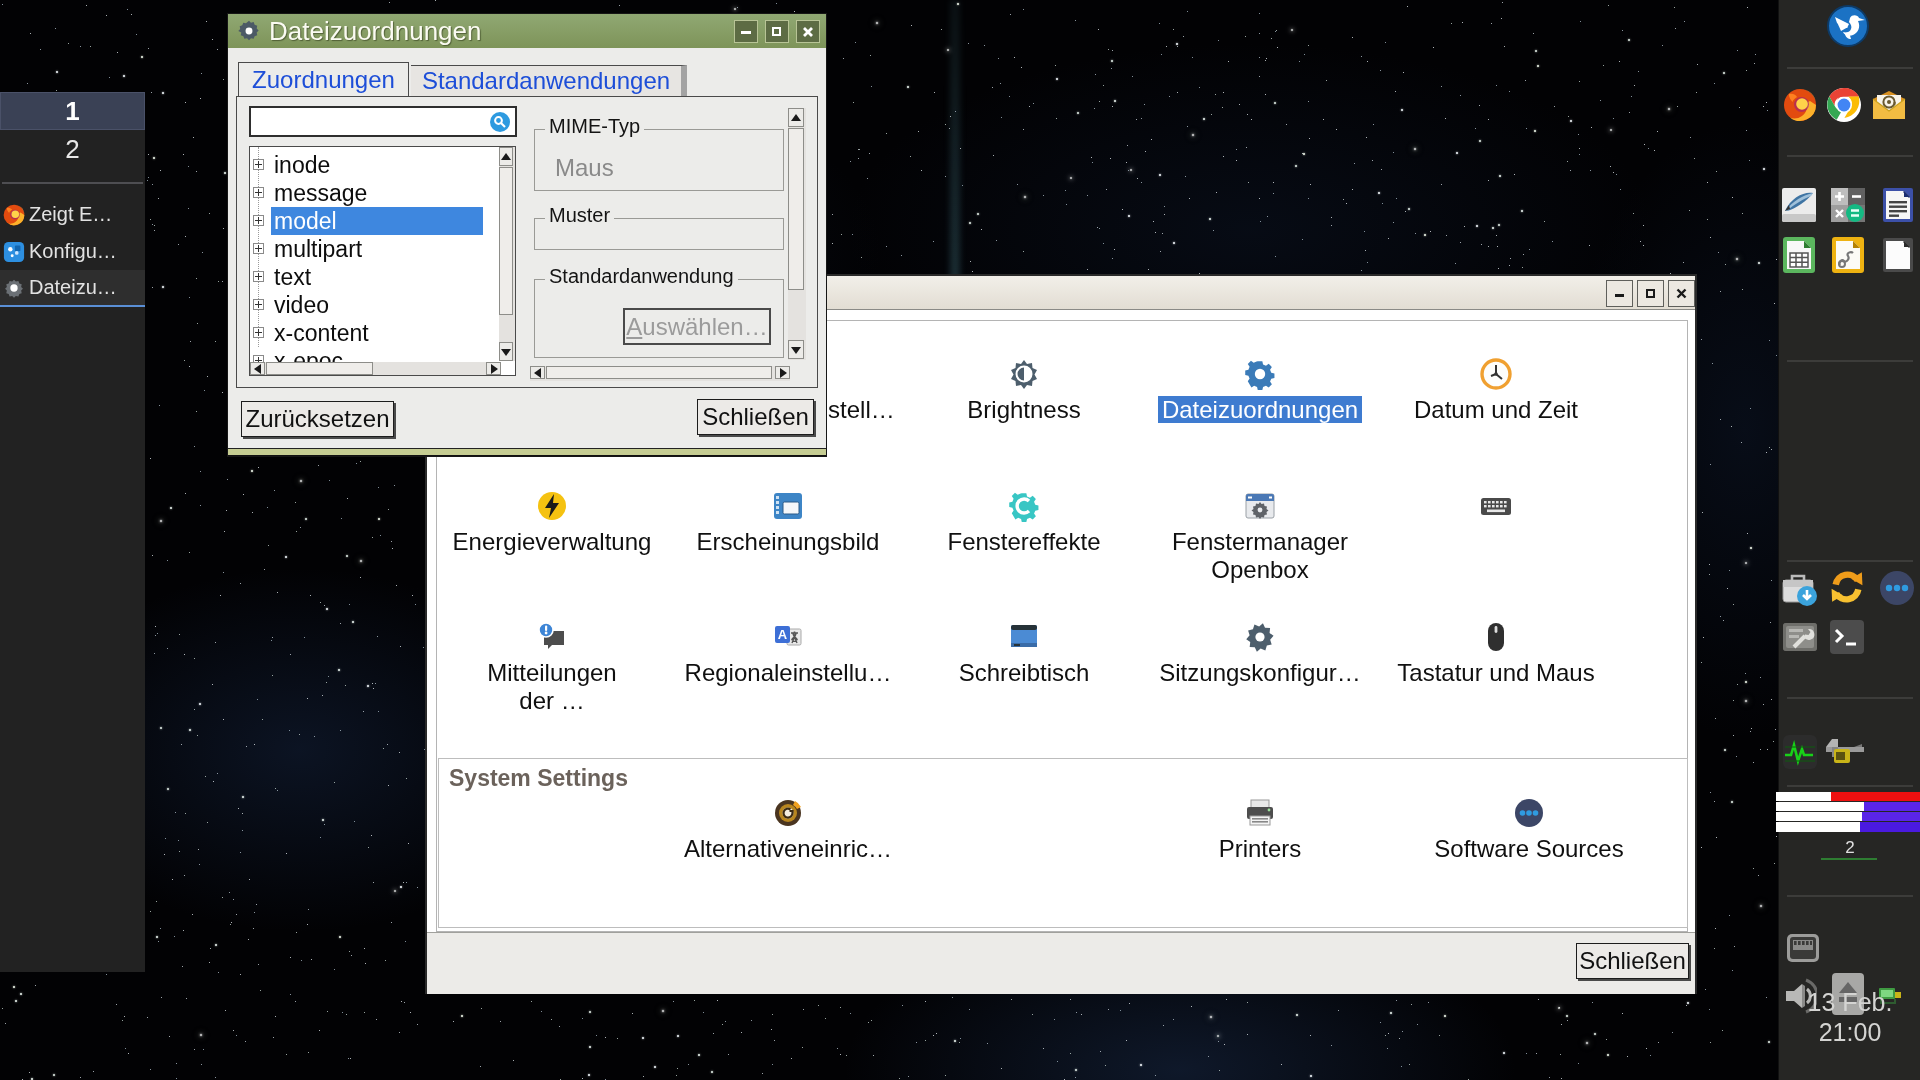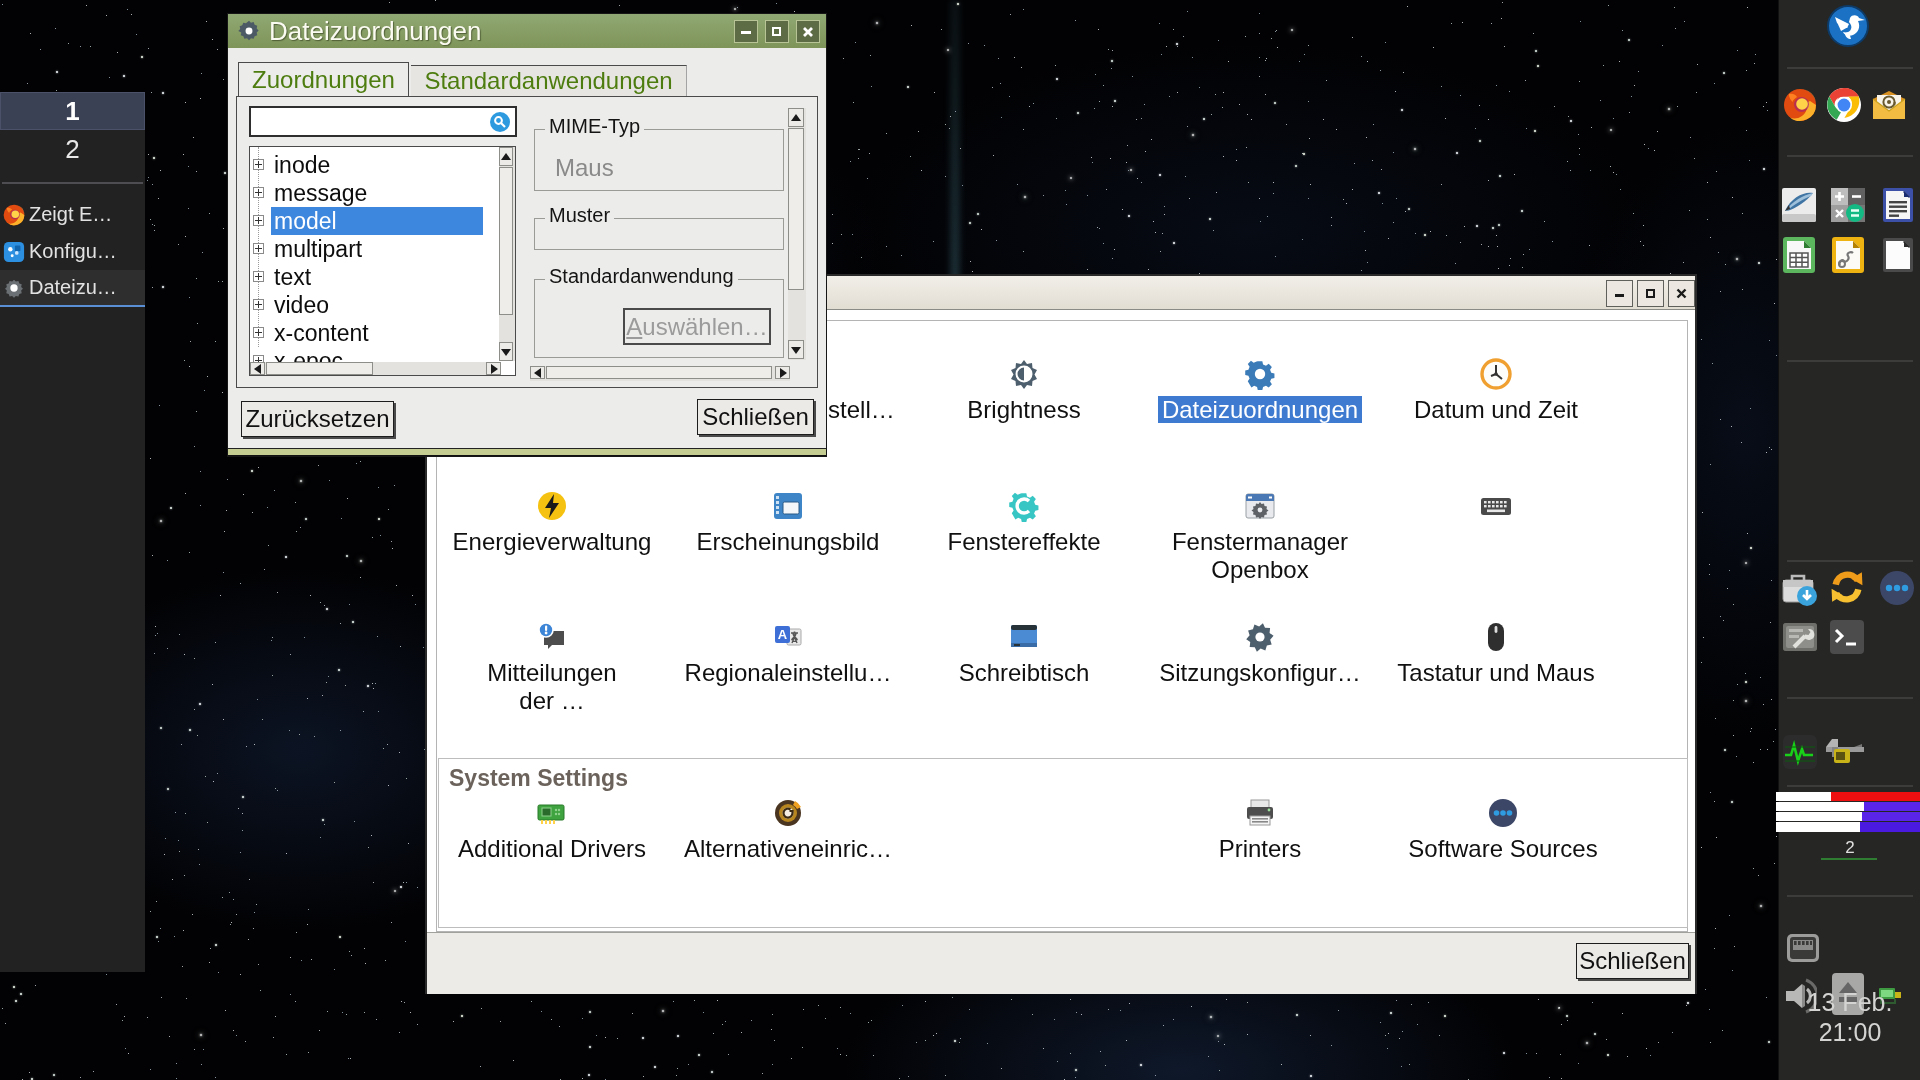--- a/index.html
+++ b/index.html
@@ -44,21 +44,21 @@
 #sysframe h3{position:absolute;left:10px;top:6px;font-size:23px;color:#6b625b}
 .tkbtn{position:absolute;background:#eceae7;border:1px solid #1c1c1c;box-shadow:2px 2px 0 rgba(20,20,20,.75);font-size:24px;color:#111;text-align:center}
 
 
 #dlg{position:absolute;left:227px;top:13px;width:600px;height:444px;background:#ececea;border:1px solid #161616}
 #dlg .dtbar{position:absolute;left:0;top:0;width:100%;height:34px;background:linear-gradient(180deg,#90a873,#7e9459);display:flex;align-items:center}
 #dlg .dtitle{color:#fbfbf2;font-size:26px;margin-left:7px;text-shadow:1px 1px 1px rgba(40,50,20,.55)}
 .gbtn{position:absolute;top:6px;width:24px;height:23px;background:#5d6c44;border:1px solid #b8c496;color:#fff;text-align:center}
 #dlg .body{position:absolute;left:0;top:34px;width:598px;height:400px;background:#ececea}
 #dlg .oliv{position:absolute;left:0;top:434px;width:598px;height:8px;background:#c6cd93;border-top:1px solid #222;border-bottom:1px solid #111}
-.tab{position:absolute;font-size:24px;color:#4d7c0f;text-align:center}
+.tab{position:absolute;font-size:24px;color:#1d4ed8;text-align:center}
 .gframe{position:absolute;border:1px solid #9a9a96}
 .glabel{position:absolute;font-size:20px;color:#141414;background:#ececea;padding:0 4px}
 .tkscroll{position:absolute;background:#e4e2df}
 .arrowbox{position:absolute;background:#ecebe8;border:1px solid #8d8d89;display:flex;align-items:center;justify-content:center}
 .thumb{position:absolute;background:#efedea;border:1px solid #8d8d89}
 </style></head>
 <body>
 <div id="bg"></div>
 <div id="beam"></div>
 <div class="star1"></div>
@@ -429,40 +429,20 @@
       </svg>
       <div>Sitzungskonfigur…</div>
     </div>
  <div class="item" style="left:951px;top:345px">
       <svg class="ic" viewBox="0 0 32 32">
         <rect x="8" y="2" width="16" height="28" rx="8" fill="#2f2f2f"></rect>
         <rect x="14.6" y="5" width="2.8" height="7" rx="1.4" fill="#ddd"></rect>
       </svg>
       <div>Tastatur und Maus</div>
     </div>
- <div class="item" style="left:7px;top:521px">
-      <svg class="ic" viewBox="0 0 32 32">
-        <rect x="2" y="8" width="26" height="15" rx="1.5" fill="#3fa43f"></rect>
-        <rect x="2" y="8" width="26" height="15" rx="1.5" fill="none" stroke="#2a7a2a"></rect>
-        <g fill="#ffd24a">
-          <rect x="5" y="23" width="2" height="4"></rect>
-          <rect x="9" y="23" width="2" height="4"></rect>
-          <rect x="13" y="23" width="2" height="4"></rect>
-          <rect x="17" y="23" width="2" height="4"></rect>
-        </g>
-        <rect x="6" y="11" width="9" height="8" fill="#2a6a2a" stroke="#8fd18f"></rect>
-        <g fill="#8fd18f">
-          <circle cx="20" cy="13" r="1.2"></circle>
-          <circle cx="23" cy="13" r="1.2"></circle>
-          <circle cx="20" cy="17" r="1.2"></circle>
-          <circle cx="23" cy="17" r="1.2"></circle>
-        </g>
-      </svg>
-      <div>Additional Drivers</div>
-    </div>
  <div class="item" style="left:243px;top:521px">
       <svg class="ic" viewBox="0 0 32 32">
         <circle cx="16" cy="16" r="13" fill="#4a3520"></circle>
         <circle cx="16" cy="16" r="9" fill="#b8861f"></circle>
         <circle cx="16" cy="16" r="5.5" fill="#f4ede0"></circle>
         <path d="M20.5 16a4.5 4.5 0 1 1-2-3.7" fill="none" stroke="#3a2a14" stroke-width="2.2"></path>
         <path d="M20.5 16v-2h-3" fill="none" stroke="#3a2a14" stroke-width="2.2"></path>
         <path d="M29 10a13 13 0 0 0-6-6l-2 4a9 9 0 0 1 4 4z" fill="#f0a01f"></path>
       </svg>
       <div>Alternativeneinric…</div>
@@ -473,21 +453,21 @@
         <rect x="3" y="10" width="26" height="12" rx="2" fill="#4d4d4d"></rect>
         <rect x="6" y="19" width="20" height="9" fill="#f4f4f4" stroke="#999"></rect>
         <g fill="#888">
           <rect x="8" y="21" width="16" height="1.6"></rect>
           <rect x="8" y="24" width="16" height="1.6"></rect>
         </g>
         <circle cx="25" cy="13" r="1.4" fill="#9ae09a"></circle>
       </svg>
       <div>Printers</div>
     </div>
- <div class="item" style="left:958px;top:521px">
+ <div class="item" style="left:984px;top:521px">
       <svg class="ic" viewBox="0 0 32 32">
         <circle cx="16" cy="16" r="14" fill="#3c4666"></circle>
         <circle cx="9.5" cy="16" r="2.8" fill="#2f9be0"></circle>
         <circle cx="16" cy="16" r="2.8" fill="#2f9be0"></circle>
         <circle cx="22.5" cy="16" r="2.8" fill="#2f9be0"></circle>
       </svg>
       <div>Software Sources</div>
     </div>
  <div id="sysframe">
       <h3>System Settings</h3>
@@ -514,21 +494,21 @@
           <path d="M2 2l8 8M10 2l-8 8" stroke="#fff" stroke-width="2.8"></path>
         </svg>
       </div>
  </div>
 
  <div class="body">
 
   <div style="position:absolute;left:8px;top:48px;width:582px;height:292px;border:1px solid #4a4a4a;background:#ececea"></div>
 
   <div class="tab" style="left:10px;top:14px;width:171px;height:34px;border:1px solid #4a4a4a;border-bottom:none;background:#ececea;line-height:34px;z-index:2">Zuordnungen</div>
-  <div class="tab" style="left:183px;top:17px;width:276px;height:31px;border-top:1px solid #4a4a4a;border-right:1px solid #a3a3a3;background:#e7e5e2;line-height:30px">Standardanwendungen</div>
+  <div class="tab" style="left:183px;top:17px;width:276px;height:31px;border-top:1px solid #4a4a4a;border-right:6px solid #a3a3a3;background:#e7e5e2;line-height:30px">Standardanwendungen</div>
 
   <div style="position:absolute;left:21px;top:58px;width:268px;height:31px;background:#fff;border:2px solid #2e2e2e;z-index:3">
     <svg style="position:absolute;right:4px;top:3px;width:22px;height:22px" viewBox="0 0 22 22">
           <circle cx="11" cy="11" r="10" fill="#2d9ae0"></circle>
           <circle cx="9.5" cy="9.5" r="3.4" fill="none" stroke="#fff" stroke-width="2"></circle>
           <path d="M12 12l4 4" stroke="#fff" stroke-width="2.2"></path>
         </svg>
   </div>
 
   <div style="position:absolute;left:21px;top:98px;width:267px;height:230px;background:#fff;border:1px solid #4a4a4a;z-index:3;overflow:hidden">

